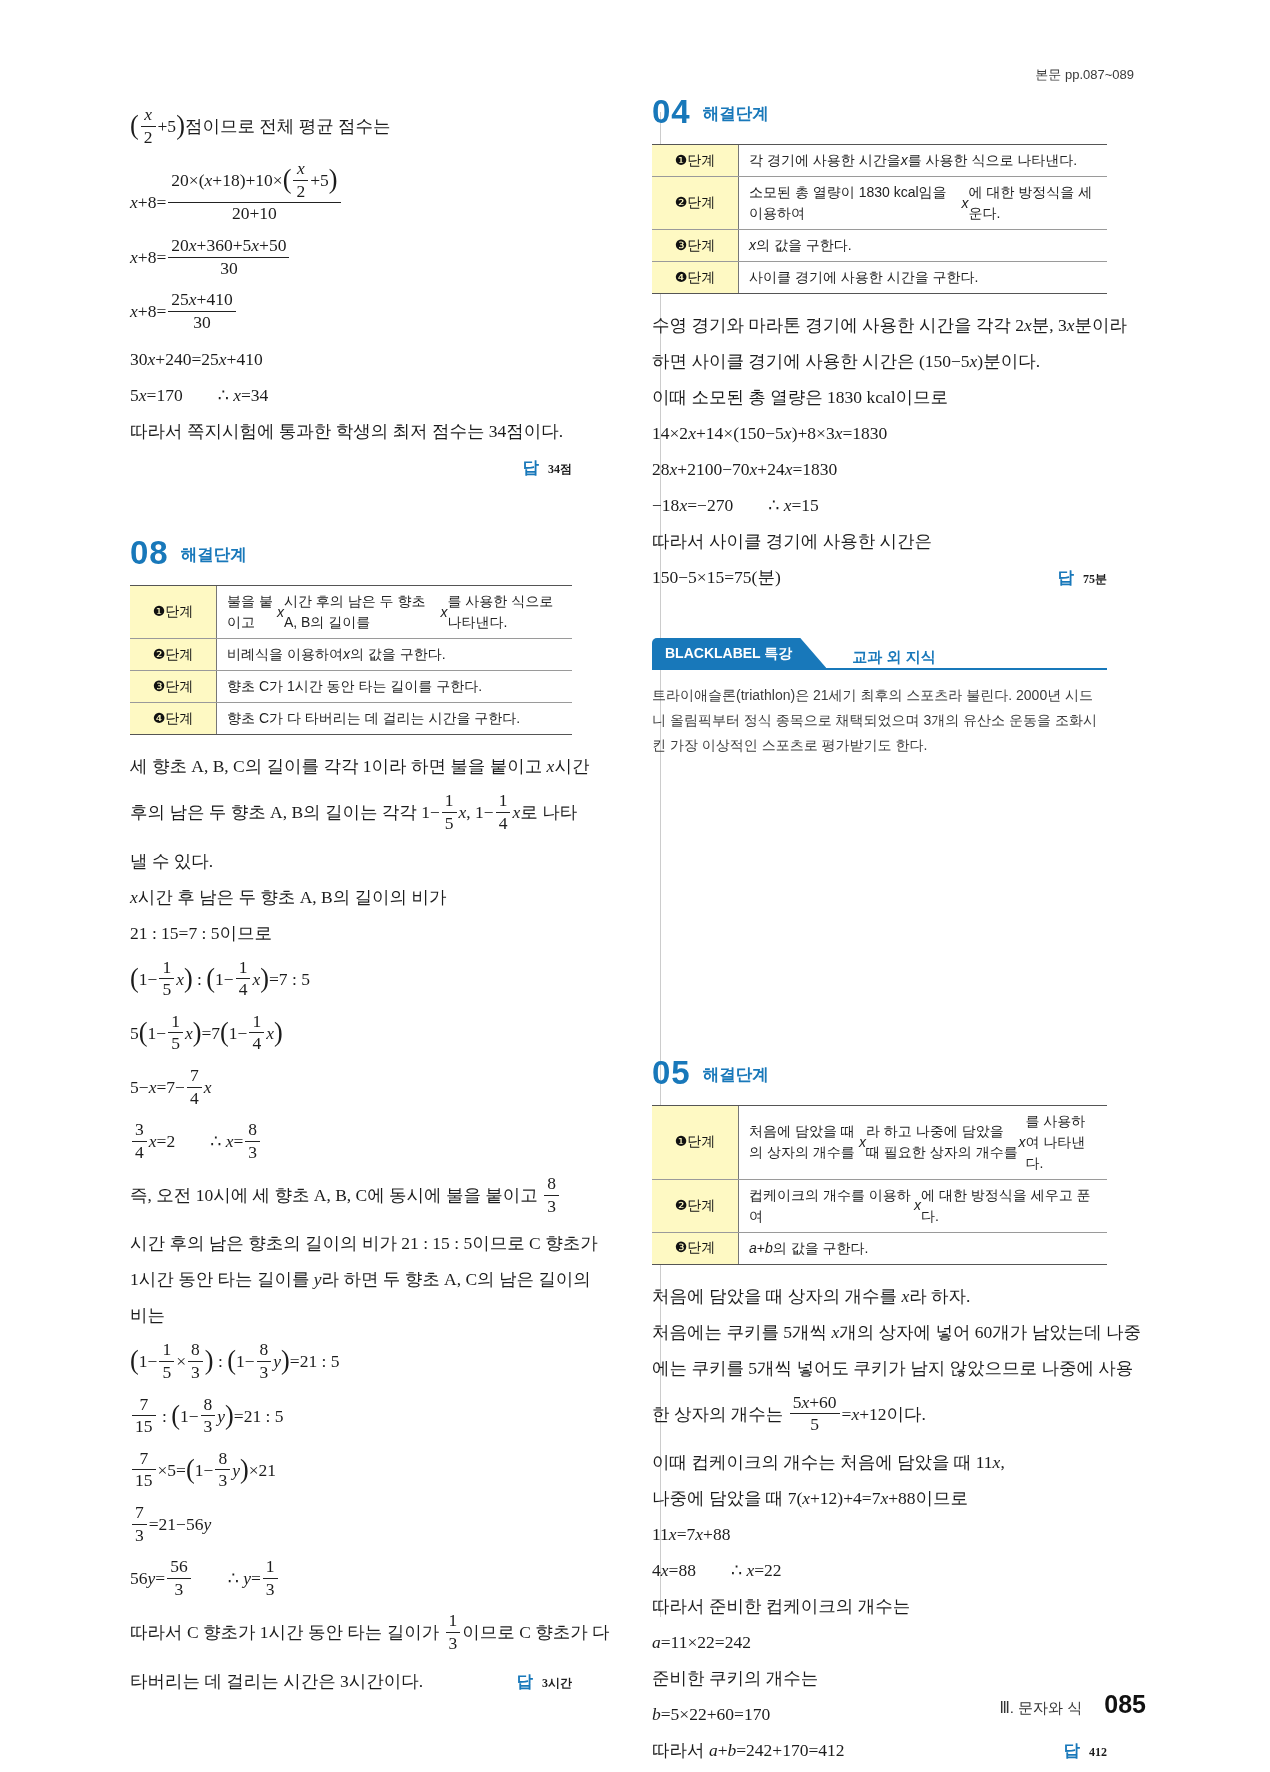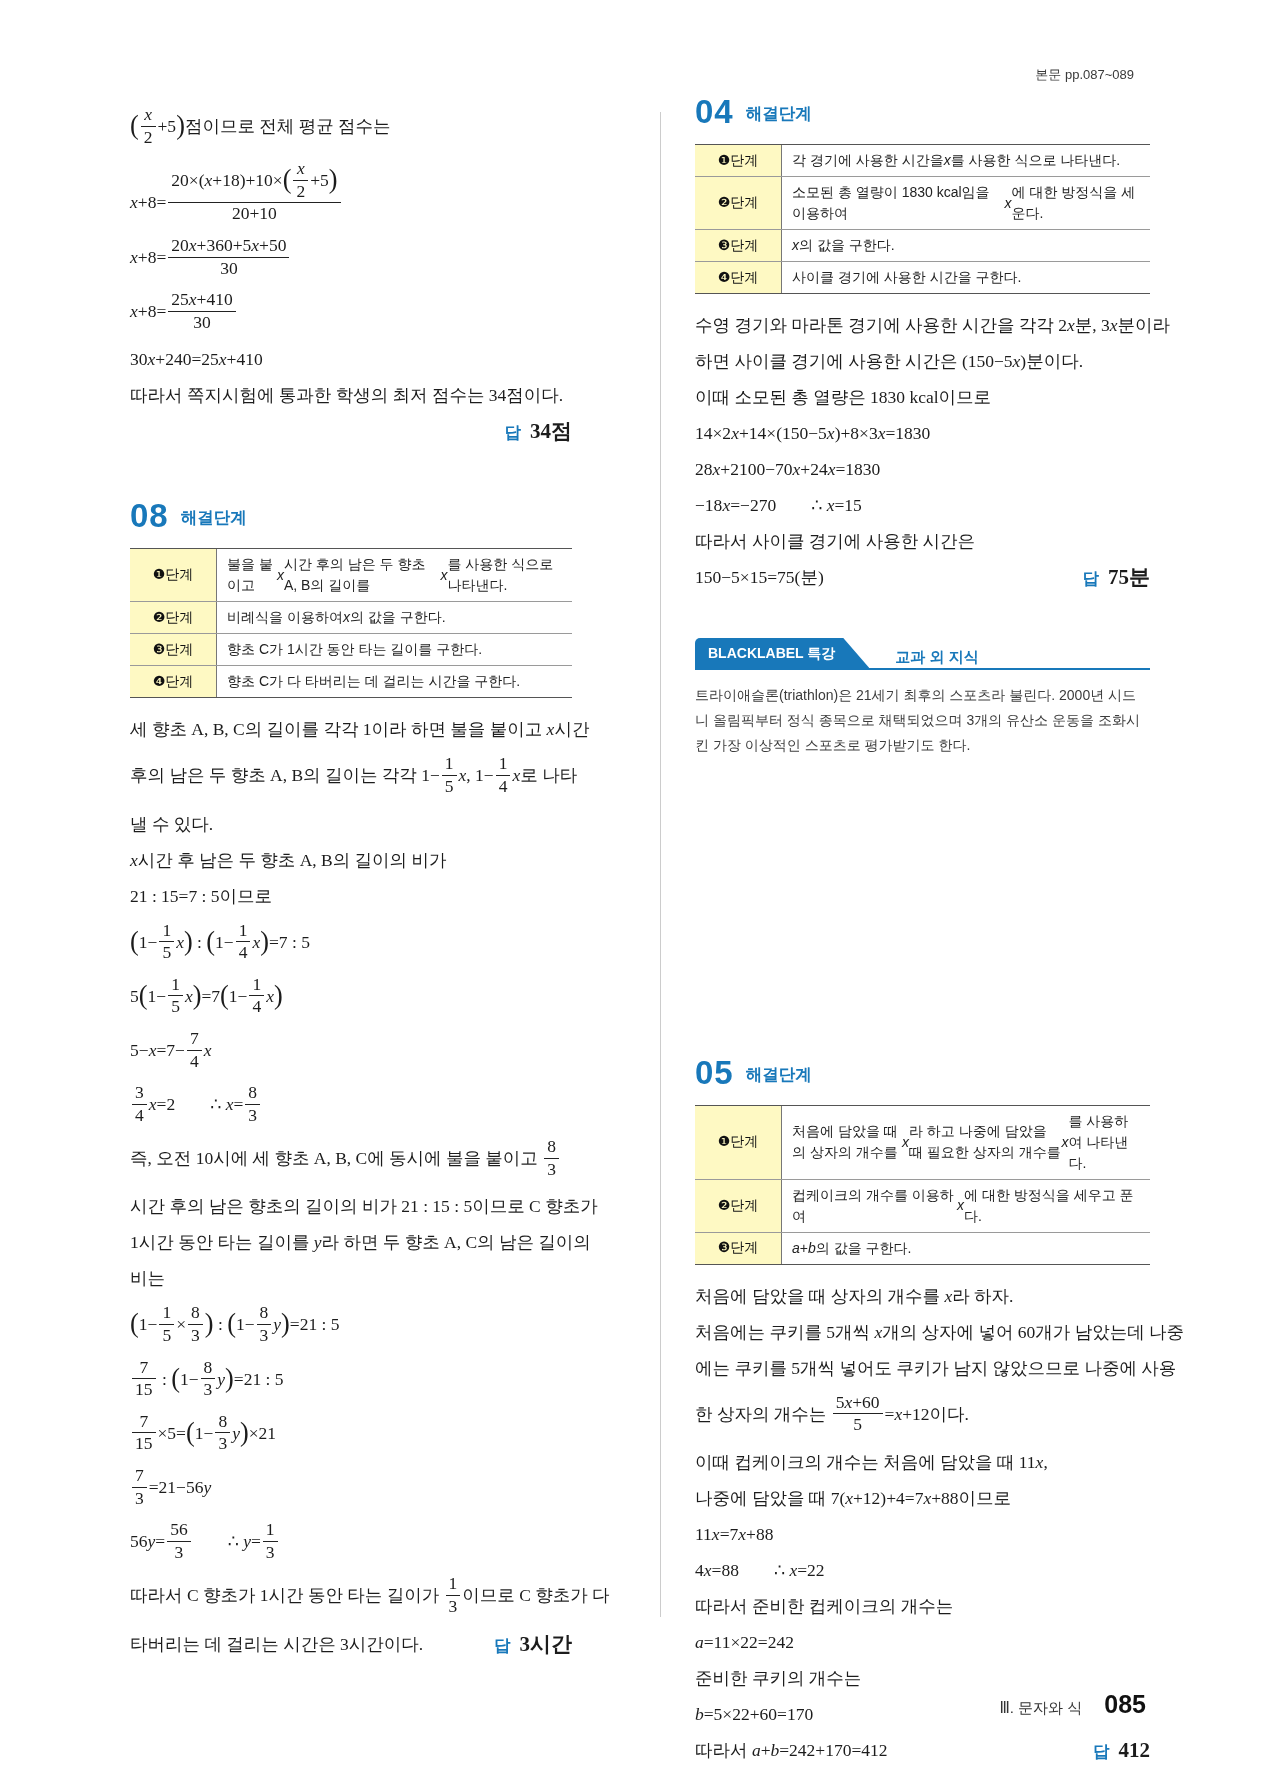--- a/index.html
+++ b/index.html
@@ -4,36 +4,36 @@
 <style>
   :root{ --accent:#1878ba; }
   html,body{margin:0;padding:0;background:#e8e8e8;}
   .page{position:relative;width:1270px;height:1772px;background:#ffffff;margin:0 auto;
         font-family:"Liberation Serif","DejaVu Serif",serif;color:#1c1c1c;overflow:hidden;}
   .header-right{position:absolute;top:66px;right:136px;font-family:"Liberation Sans","DejaVu Sans",sans-serif;
         font-size:13px;color:#3a3a3a;}
   .col-divider{position:absolute;left:660px;top:112px;width:1px;height:1505px;background:#cccccc;}
   .col{position:absolute;top:95px;}
   .col.left{left:130px;width:442px;}
-  .col.right{left:695px;width:455px;}
+  .col.right{left:652px;width:455px;}
 
   
   .ln{font-size:17.5px;line-height:30px;margin-bottom:6px;white-space:nowrap;}
   .ln.big{margin-top:10px;margin-bottom:12px;}
   .ln i{font-family:"Liberation Serif","DejaVu Serif",serif;}
   .ln.only-ans{text-align:right;margin-top:2px;}
   .frac{display:inline-block;text-align:center;vertical-align:-0.62em;line-height:1.12;margin:0 2px;}
   .frac .n{display:block;padding:0 3px 1px;}
   .frac .d{display:block;border-top:1.4px solid #222;padding:1px 3px 0;}
   .bp{font-size:1.5em;vertical-align:-0.1em;line-height:0;}
   .ans{float:right;white-space:nowrap;}
   .only-ans .ans{float:none;}
   .ans-label{color:var(--accent);font-weight:bold;font-family:"Liberation Sans","DejaVu Sans",sans-serif;
         font-size:16.5px;margin-right:9px;}
-  .ans-val{font-weight:bold;font-size:21px;}
+  .ans-val{font-weight:bold;font-size:12px;}
 
   
   .problem{margin-top:0;}
   .problem.gap-03{margin-top:52px;}
   .problem.gap-05{margin-top:298px;}
   .prob-head{display:flex;align-items:flex-end;gap:12px;margin-bottom:16px;}
   .prob-no{font-family:"Liberation Sans","DejaVu Sans",sans-serif;font-weight:bold;font-size:33px;
         line-height:1;color:var(--accent);letter-spacing:1px;}
   .prob-sub{font-family:"Liberation Sans","DejaVu Sans",sans-serif;font-weight:bold;font-size:16.5px;
         color:var(--accent);padding-bottom:3px;}
@@ -72,20 +72,21 @@
   <div class="header-right">본문 pp.087~089</div>
   <div class="col-divider"></div>
 
   <div class="col left">
     <div class="lines">
         <div class="ln big"><span class="bp">(</span><span class="frac"><span class="n"><i>x</i></span><span class="d">2</span></span>+5<span class="bp">)</span>점이므로 전체 평균 점수는</div>
         <div class="ln eq big"><i>x</i>+8=<span class="frac"><span class="n">20×(<i>x</i>+18)+10×<span class="bp">(</span><span class="frac"><span class="n"><i>x</i></span><span class="d">2</span></span>+5<span class="bp">)</span></span><span class="d">20+10</span></span></div>
         <div class="ln eq big"><i>x</i>+8=<span class="frac"><span class="n">20<i>x</i>+360+5<i>x</i>+50</span><span class="d">30</span></span></div>
         <div class="ln eq big"><i>x</i>+8=<span class="frac"><span class="n">25<i>x</i>+410</span><span class="d">30</span></span></div>
         <div class="ln eq">30<i>x</i>+240=25<i>x</i>+410</div>
+        <div class="ln eq">5<i>x</i>=170  ∴ <i>x</i>=34</div>
         <div class="ln">따라서 쪽지시험에 통과한 학생의 최저 점수는 34점이다.</div>
         <div class="ln only-ans"><span class="ans"><span class="ans-label">답</span><span class="ans-val">34점</span></span></div>
       </div>
 
     <section class="problem gap-03">
       <div class="prob-head">
         <span class="prob-no">08</span>
         <span class="prob-sub">해결단계</span>
       </div>
       <div class="steps">

